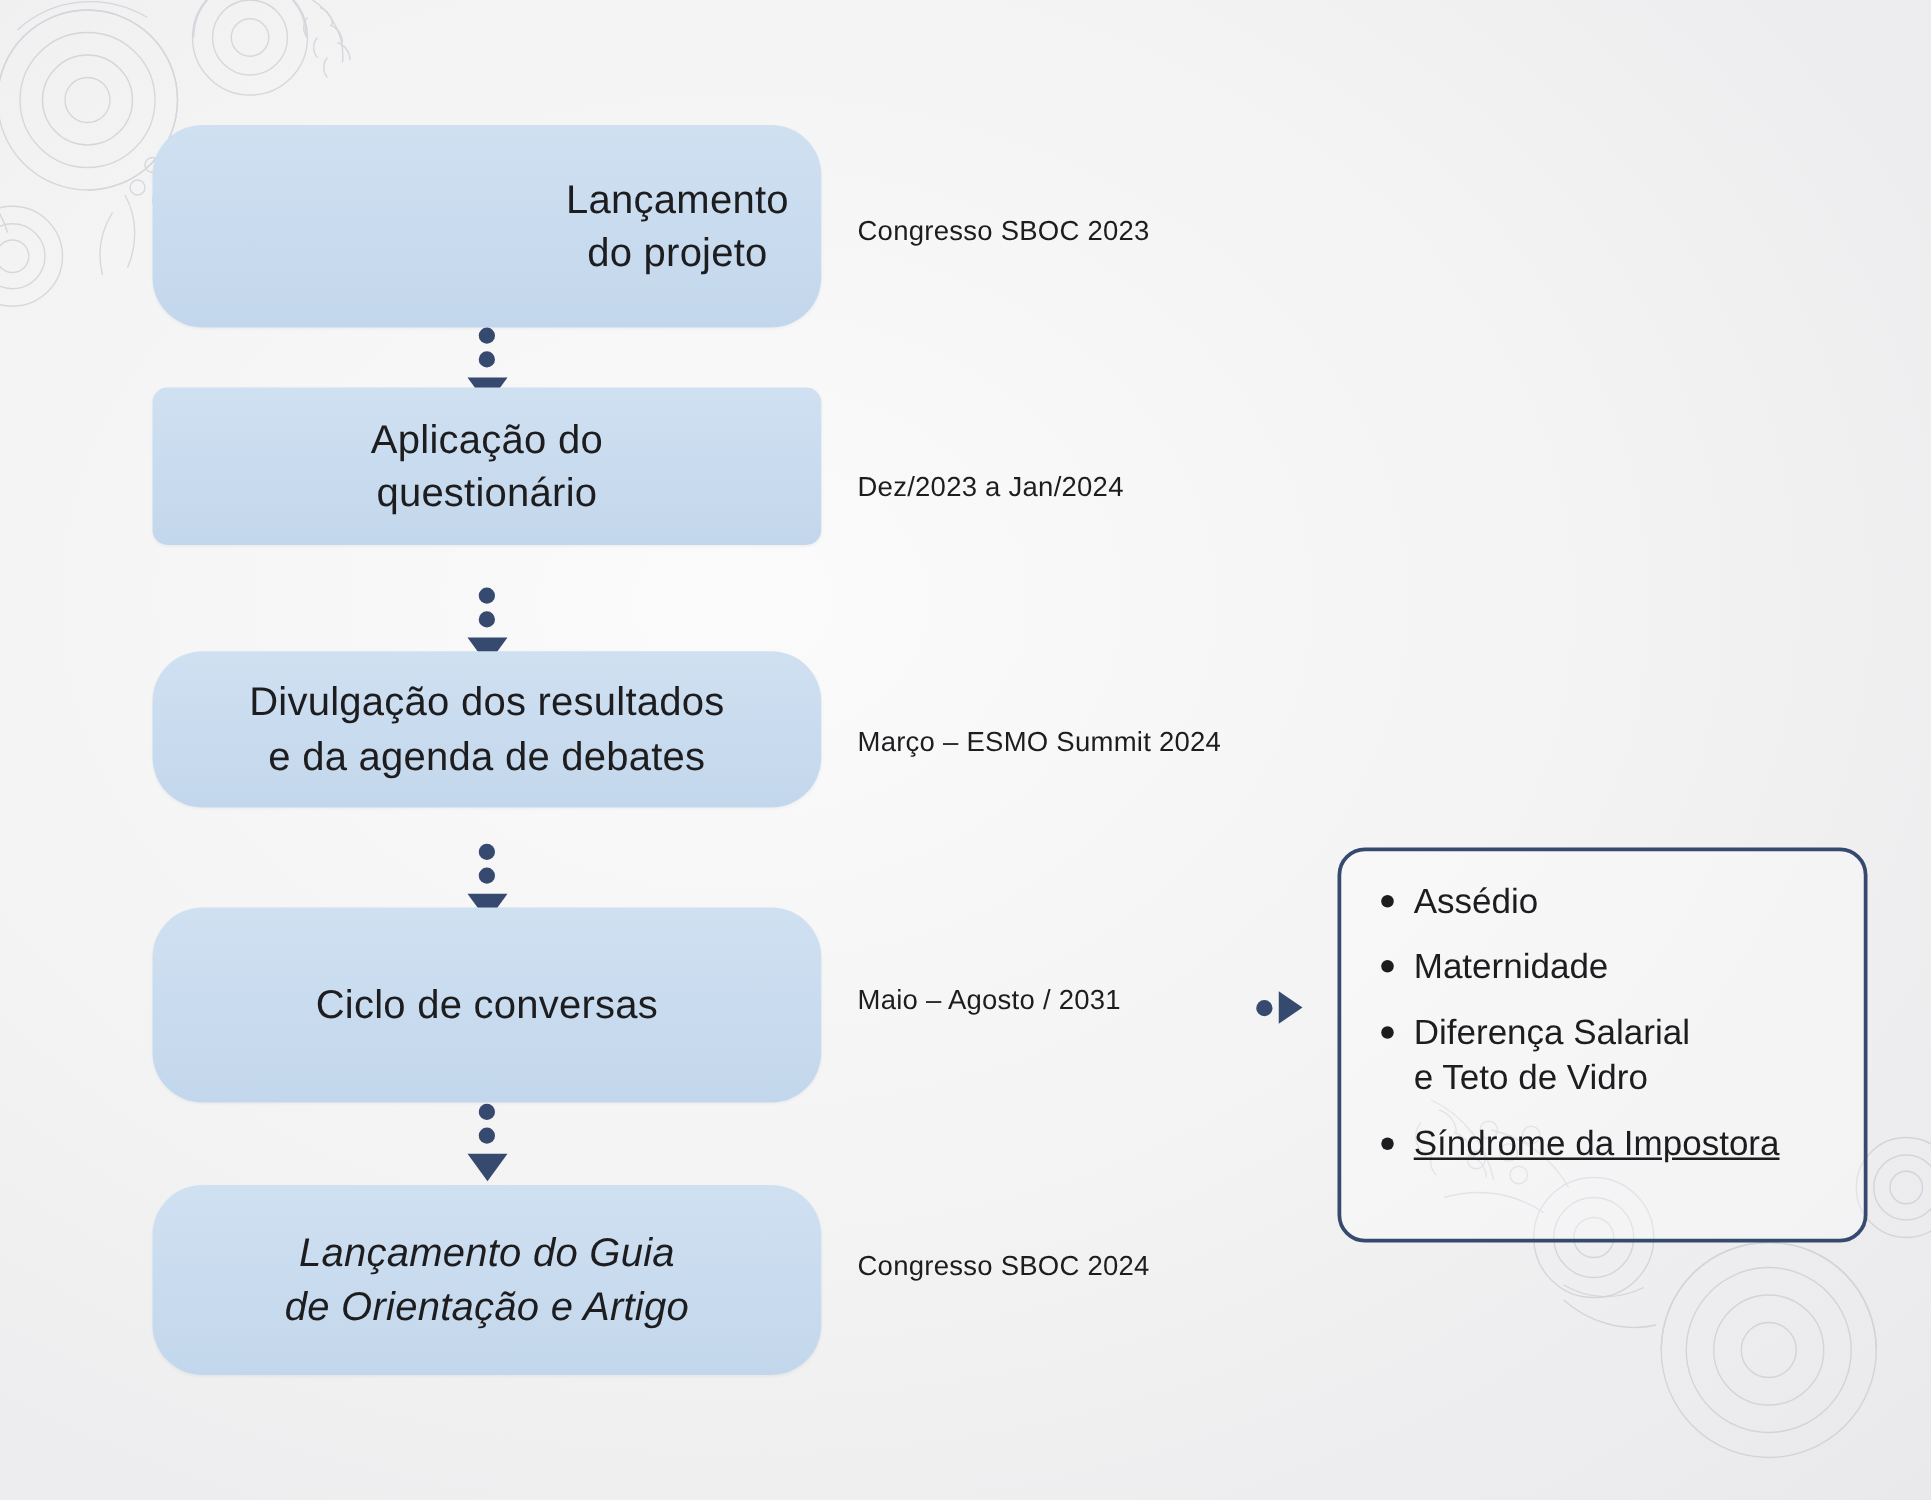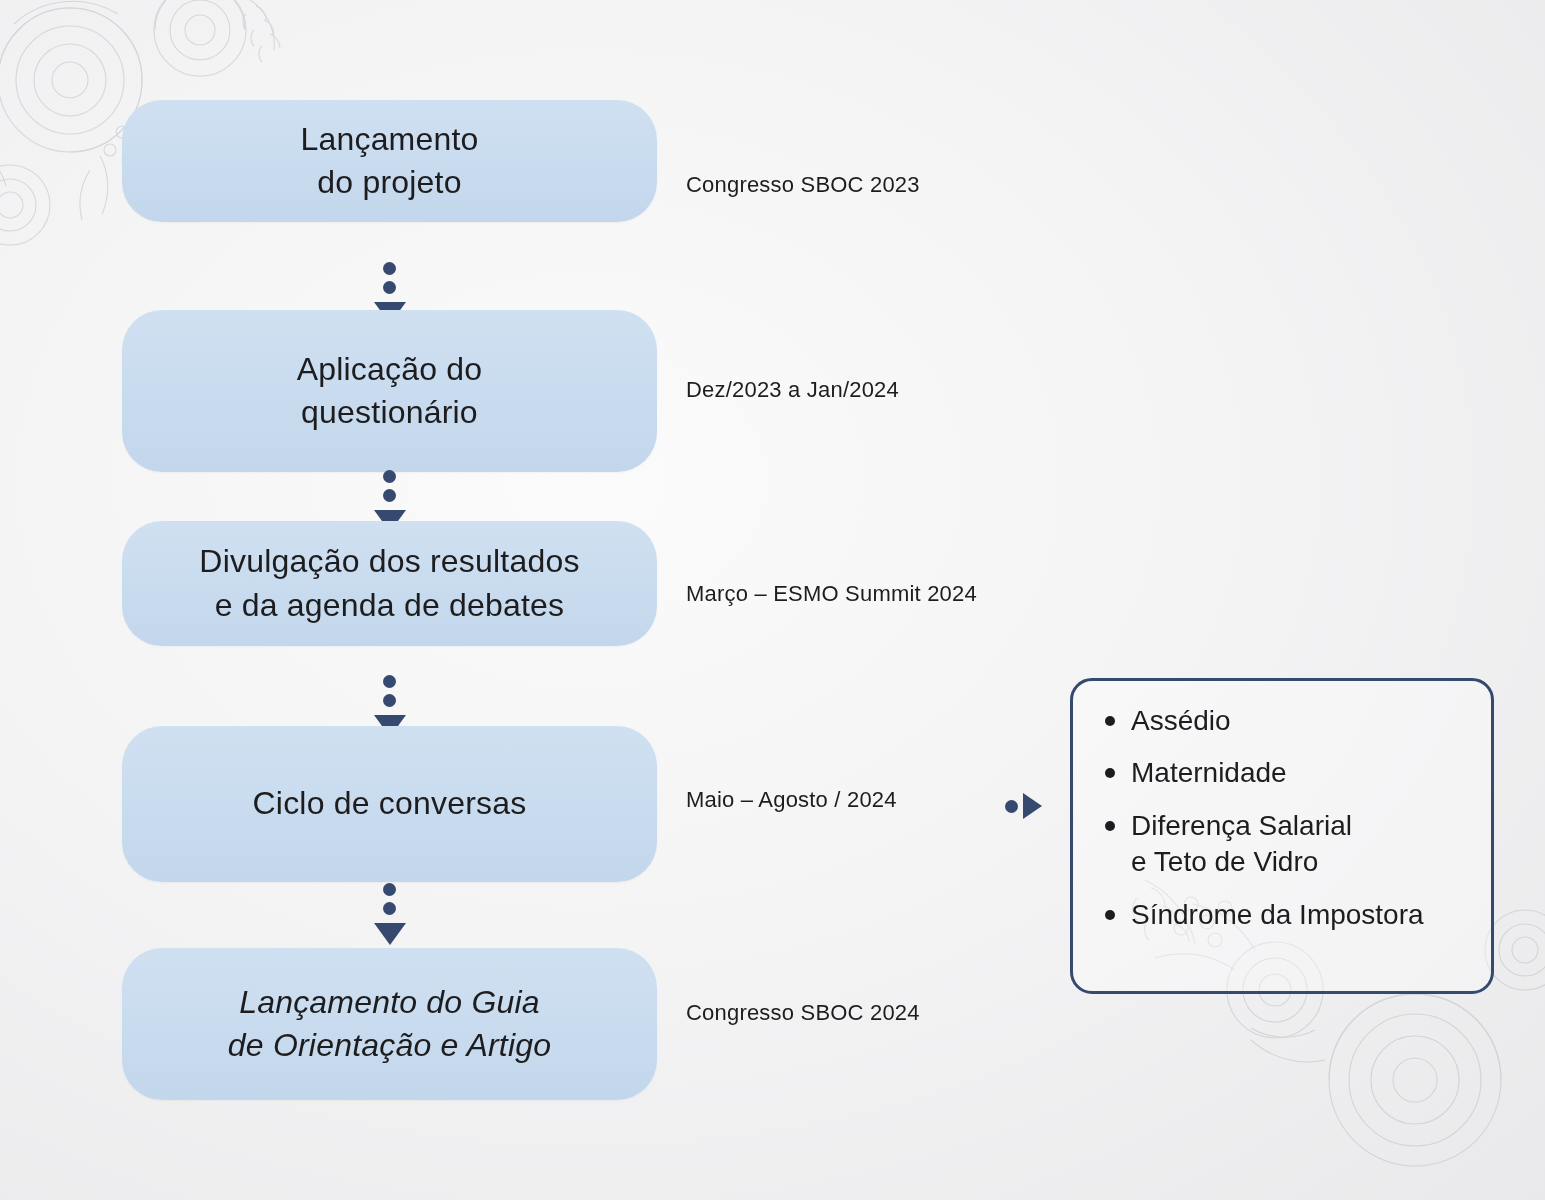--- a/index.html
+++ b/index.html
@@ -41,22 +41,22 @@
     justify-content: center;
     text-align: center;
     color: #1d1d1f;
     font-size: 32px;
     line-height: 1.35;
     letter-spacing: .2px;
     box-shadow: 0 1px 2px rgba(0,0,0,.04);
   }
   .stage .label { padding: 0 26px; white-space: pre-line; }
 
-  .stage-1 { top: 100px;  height: 122px; }
-  .stage-2 { top: 310px;  height: 162px; }
+  .stage-1 { top: 100px;  height: 162px; justify-content: flex-end; }
+  .stage-2 { top: 310px;  height: 126px; border-radius: 12px; }
   .stage-3 { top: 521px;  height: 125px; }
   .stage-4 { top: 726px;  height: 156px; }
   .stage-5 { top: 948px;  height: 152px; font-style: italic; }
 
   
   .connector {
     position: absolute;
     left: 122px;
     width: 535px;
     display: flex;
@@ -141,21 +141,21 @@
   }
   .topics-list li {
     position: relative;
     padding-left: 32px;
     font-size: 28px;
     line-height: 1.3;
     color: #1d1d1f;
     margin-bottom: 16px;
     white-space: pre-line;
   }
-  .topics-list li:last-child { margin-bottom: 0; }
+  .topics-list li:last-child { margin-bottom: 0; text-decoration: underline; }
   .topics-list li::before {
     content: "";
     position: absolute;
     left: 6px;
     top: 13px;
     width: 10px;
     height: 10px;
     border-radius: 50%;
     background: #1d1d1f;
   }
@@ -272,21 +272,21 @@
   </div>
 
   <div class="stage stage-5">
     <span class="label">Lançamento do Guia
 de Orientação e Artigo</span>
   </div>
 
   <div class="caption cap-1">Congresso SBOC 2023</div>
   <div class="caption cap-2">Dez/2023 a Jan/2024</div>
   <div class="caption cap-3">Março – ESMO Summit 2024</div>
-  <div class="caption cap-4">Maio – Agosto / 2024</div>
+  <div class="caption cap-4">Maio – Agosto / 2031</div>
   <div class="caption cap-5">Congresso SBOC 2024</div>
 
   <div class="side-arrow">
     <span class="dot"></span>
     <span class="tri"></span>
   </div>
 
   <div class="topics-box">
     <ul class="topics-list">
       <li>Assédio</li>

